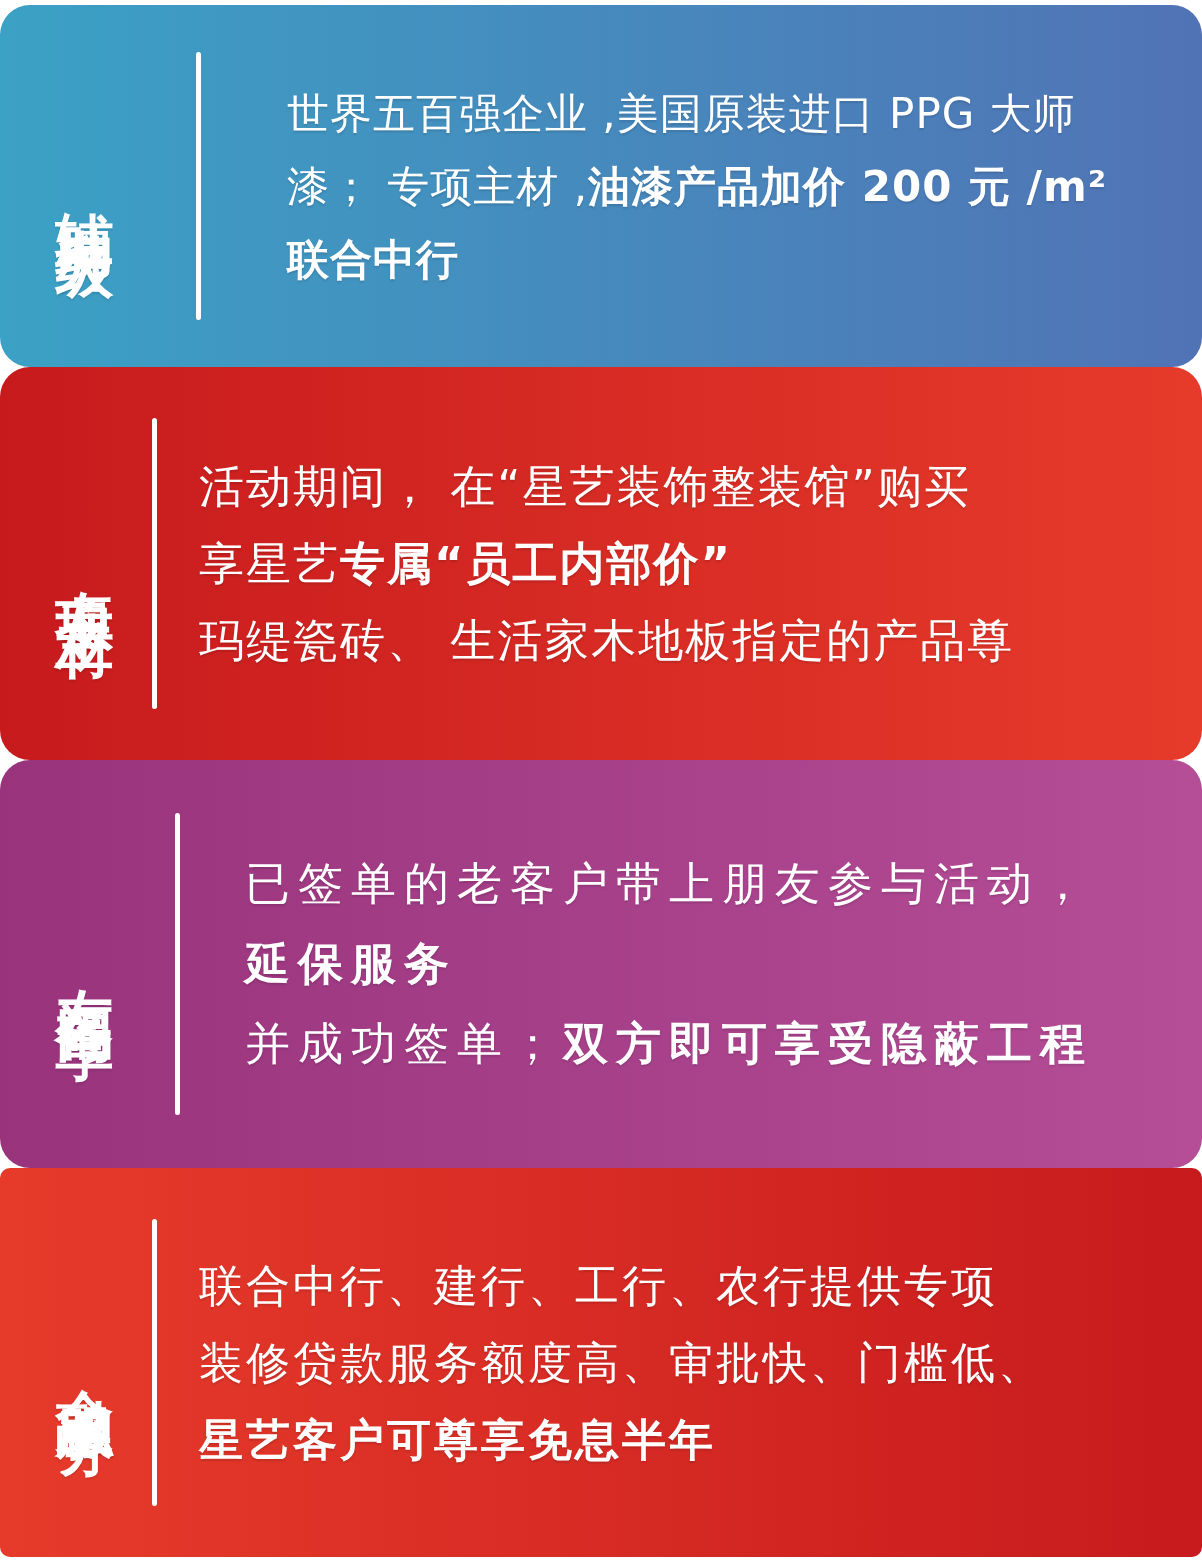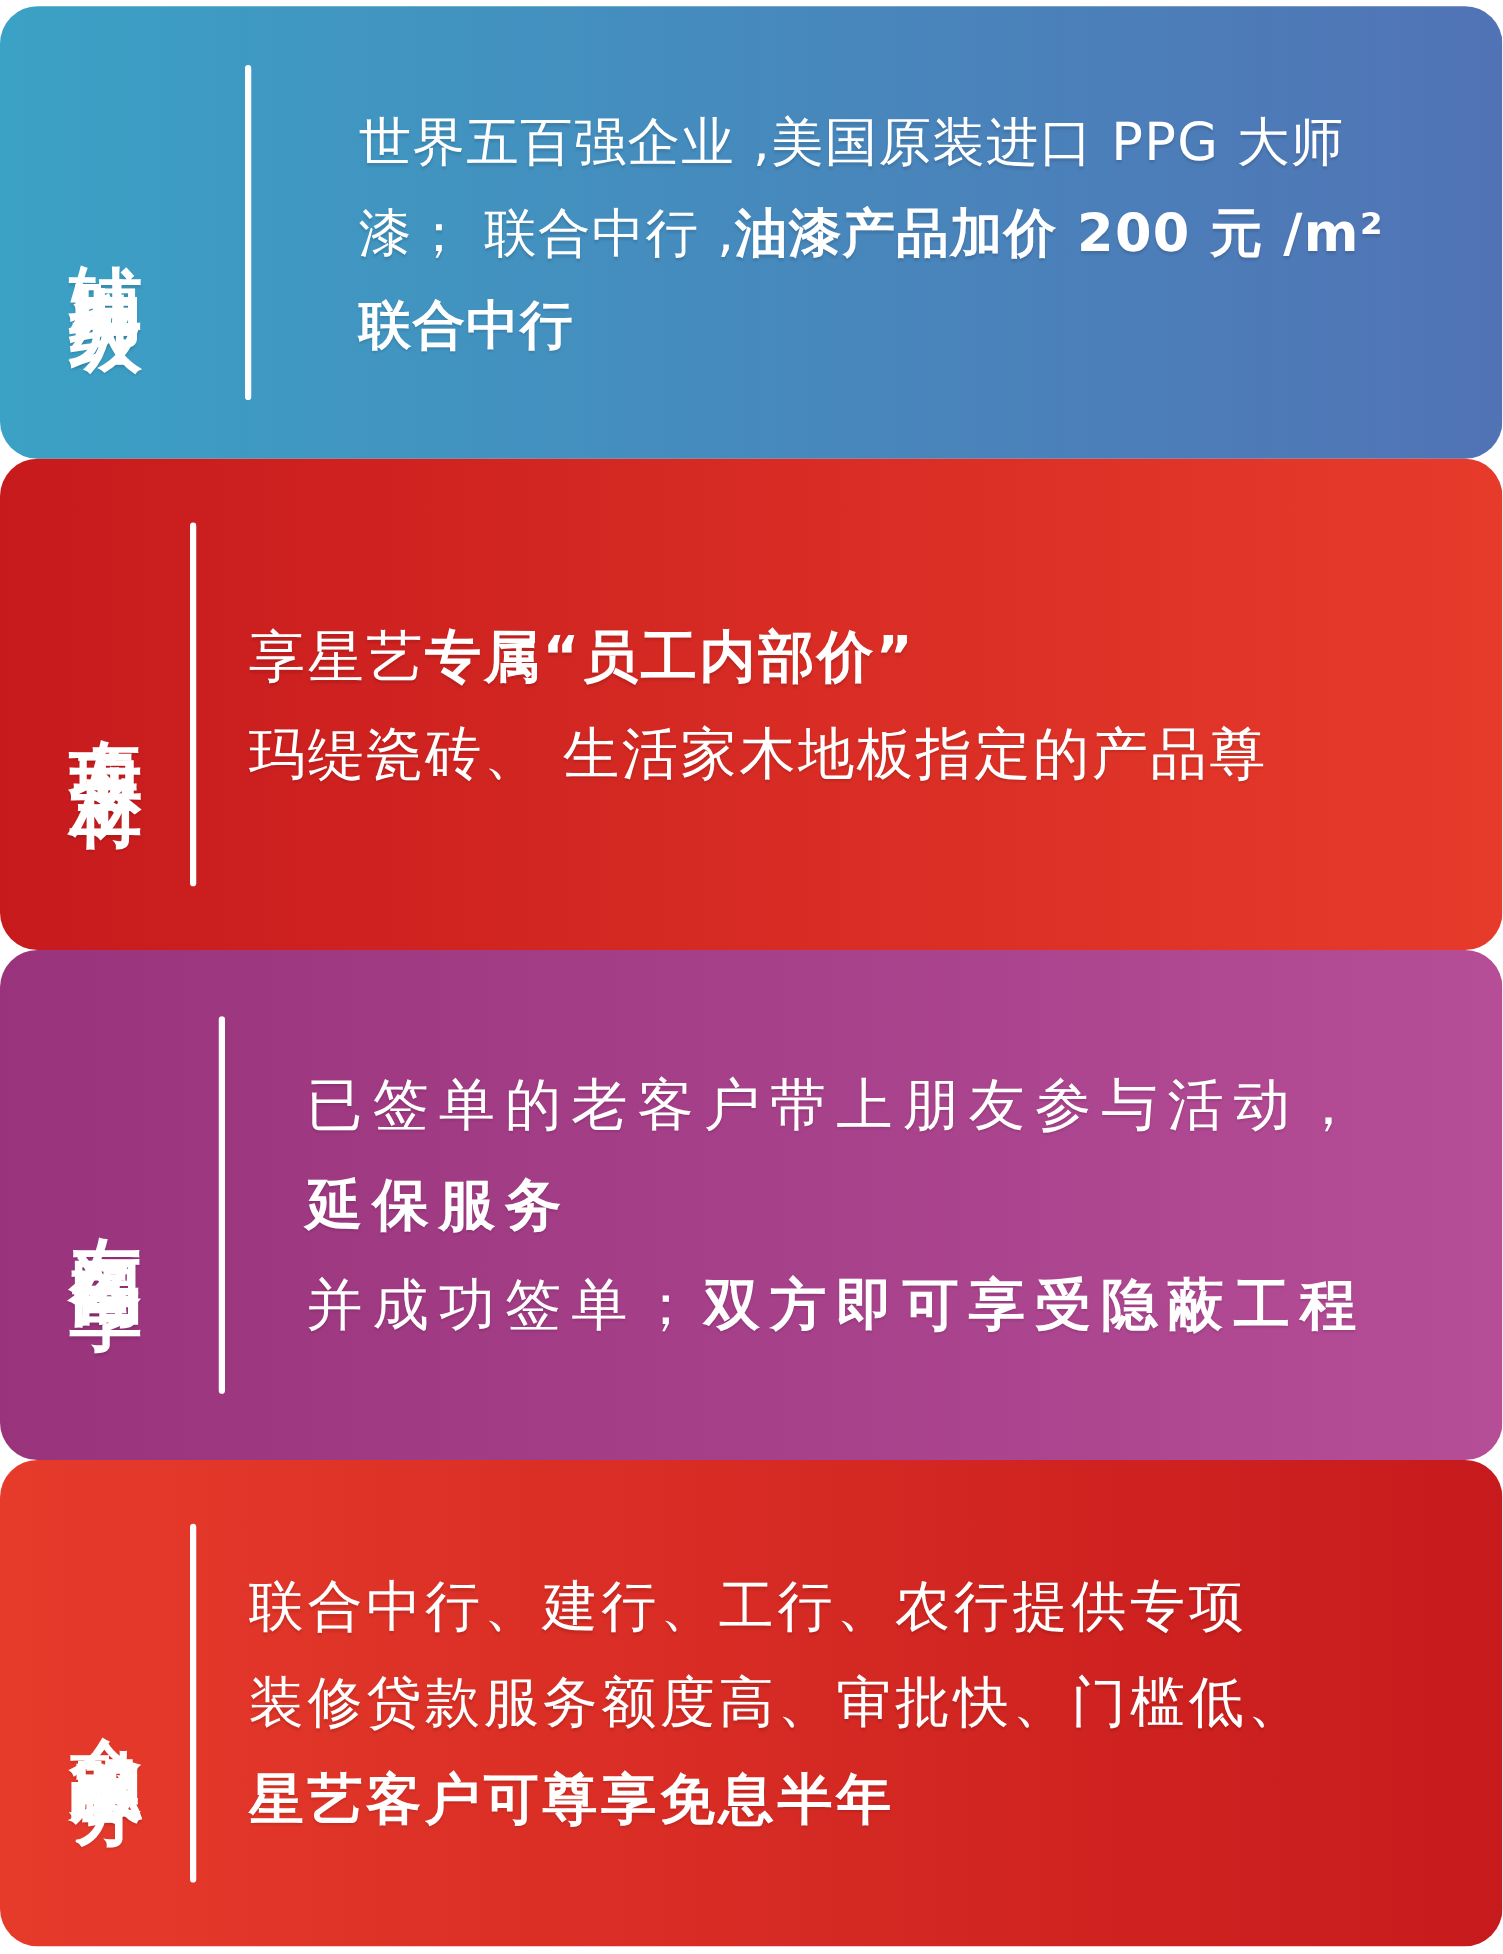--- a/index.html
+++ b/index.html
@@ -15,21 +15,21 @@
     box-sizing:border-box;
     width:1202px;
     border-radius:30px;
     display:flex;
     align-items:center;
     color:#ffffff;
   }
   .card-1{margin-top:5px;height:362px;gap:44px;}
   .card-2{height:393px;}
   .card-3{height:408px;gap:23px;}
-  .card-4{height:389px;}
+  .card-4{height:389px;border-radius:10px;}
   .v-title{
     writing-mode:vertical-rl;
     text-orientation:upright;
     font-weight:700;
     font-size:58px;
     line-height:1;
     letter-spacing:0.18em;
     margin-left:56px;
     white-space:nowrap;
     text-shadow:0 2px 2px rgba(0,0,0,0.10);
@@ -58,29 +58,30 @@
 </head>
 <body>
 
 <div class="poster">
 
   <section class="card card-1" style="background: linear-gradient(90deg, rgb(59, 161, 197), rgb(81, 115, 181));">
     <div class="v-title">辅助升级</div>
     <div class="divider"></div>
     <div class="body">
         <div class="line"><span>世界五百强企业 ,美国原装进口 PPG 大师</span></div>
-        <div class="line"><span>漆； 联合中行 ,</span><span class="bold">油漆产品加价 200 元 /m²</span></div>
+        <div class="line"><span>漆； 专项主材 ,</span><span class="bold">油漆产品加价 200 元 /m²</span></div>
         <div class="line"><span class="bold">联合中行</span></div>
       </div>
   </section>
 
   <section class="card card-2" style="background: linear-gradient(90deg, rgb(199, 26, 29), rgb(230, 59, 43));">
     <div class="v-title">专项主材</div>
     <div class="divider"></div>
     <div class="body">
+        <div class="line"><span>活动期间， 在“星艺装饰整装馆”购买</span></div>
         <div class="line"><span>享星艺</span><span class="bold">专属“员工内部价”</span></div>
         <div class="line"><span>玛缇瓷砖、 生活家木地板指定的产品尊</span></div>
       </div>
   </section>
 
   <section class="card card-3" style="background: linear-gradient(90deg, rgb(152, 51, 124), rgb(181, 77, 151));">
     <div class="v-title">友福同享</div>
     <div class="divider"></div>
     <div class="body">
         <div class="line"><span>已签单的老客户带上朋友参与活动，</span></div>

